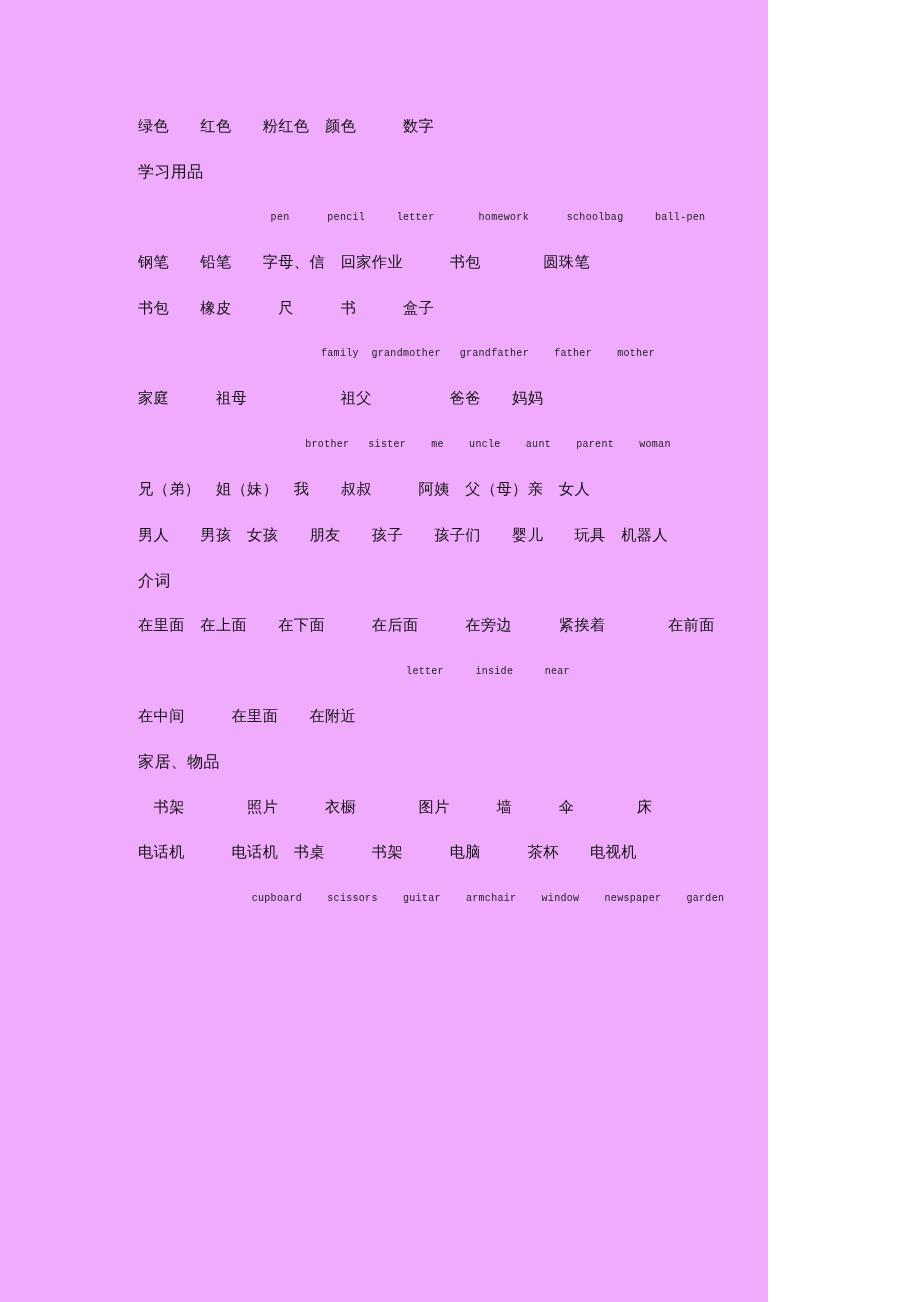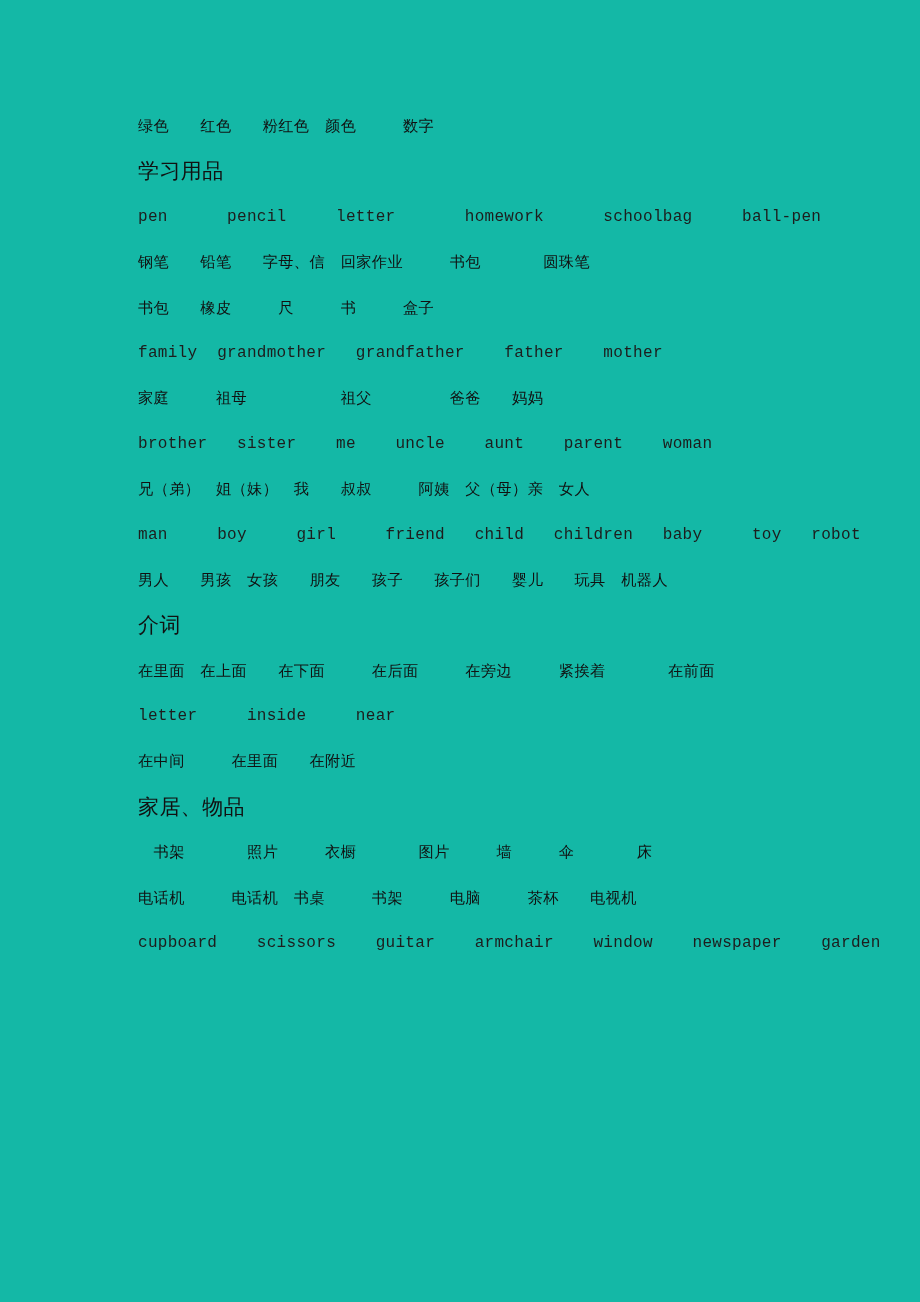--- a/index.html
+++ b/index.html
@@ -10,23 +10,23 @@
   body {
     width: 920px;
     height: 1302px;
     overflow: hidden;
     font-family: "Liberation Mono", "DejaVu Sans Mono", monospace;
     color: #000000;
     -webkit-font-smoothing: antialiased;
   }
   .page {
     position: relative;
-    width: 920px;
+    width: 768px;
     height: 1302px;
-    background: #14b8a6;
+    background: #f0abfc;
     box-sizing: border-box;
   }
   .doc-body {
     position: absolute;
     left: 138px;
     top: 104px;
     width: 700px;
   }
   .line {
     height: 45.4px;
@@ -37,46 +37,46 @@
     color: #1a1a1a;
   }
   .line.zh {
     font-family: "DejaVu Serif", "Liberation Serif", serif;
     font-size: 15.2px;
     letter-spacing: 0.4px;
     color: #111111;
   }
   .line.en {
     font-family: "Liberation Mono", "DejaVu Sans Mono", monospace;
-    font-size: 16px;
+    font-size: 10px;
     letter-spacing: 0.3px;
     color: #1d1d1d;
+    text-align: center;
   }
   .line.heading {
     font-family: "DejaVu Serif", "Liberation Serif", serif;
-    font-size: 21px;
+    font-size: 16px;
     letter-spacing: 0.4px;
     color: #111111;
   }
 </style>
 </head>
 <body>
 
 <div class="page">
   <div class="doc-body" id="doc-body">
       <div class="line zh">绿色　　红色　　粉红色　颜色　　　数字</div>
       <div class="line heading">学习用品</div>
       <div class="line en">pen      pencil     letter       homework      schoolbag     ball-pen</div>
       <div class="line zh">钢笔　　铅笔　　字母、信　回家作业　　　书包　　　　圆珠笔</div>
       <div class="line zh">书包　　橡皮　　　尺　　　书　　　盒子</div>
       <div class="line en">family  grandmother   grandfather    father    mother</div>
       <div class="line zh">家庭　　　祖母　　　　　　祖父　　　　　爸爸　　妈妈</div>
       <div class="line en">brother   sister    me    uncle    aunt    parent    woman</div>
       <div class="line zh">兄（弟）　姐（妹）　我　　叔叔　　　阿姨　父（母）亲　女人</div>
-      <div class="line en">man     boy     girl     friend   child   children   baby     toy   robot</div>
       <div class="line zh">男人　　男孩　女孩　　朋友　　孩子　　孩子们　　婴儿　　玩具　机器人</div>
       <div class="line heading">介词</div>
       <div class="line zh">在里面　在上面　　在下面　　　在后面　　　在旁边　　　紧挨着　　　　在前面</div>
       <div class="line en">letter     inside     near</div>
       <div class="line zh">在中间　　　在里面　　在附近</div>
       <div class="line heading">家居、物品</div>
       <div class="line zh">　书架　　　　照片　　　衣橱　　　　图片　　　墙　　　伞　　　　床</div>
       <div class="line zh">电话机　　　电话机　书桌　　　书架　　　电脑　　　茶杯　　电视机</div>
       <div class="line en">cupboard    scissors    guitar    armchair    window    newspaper    garden</div>
     </div>

